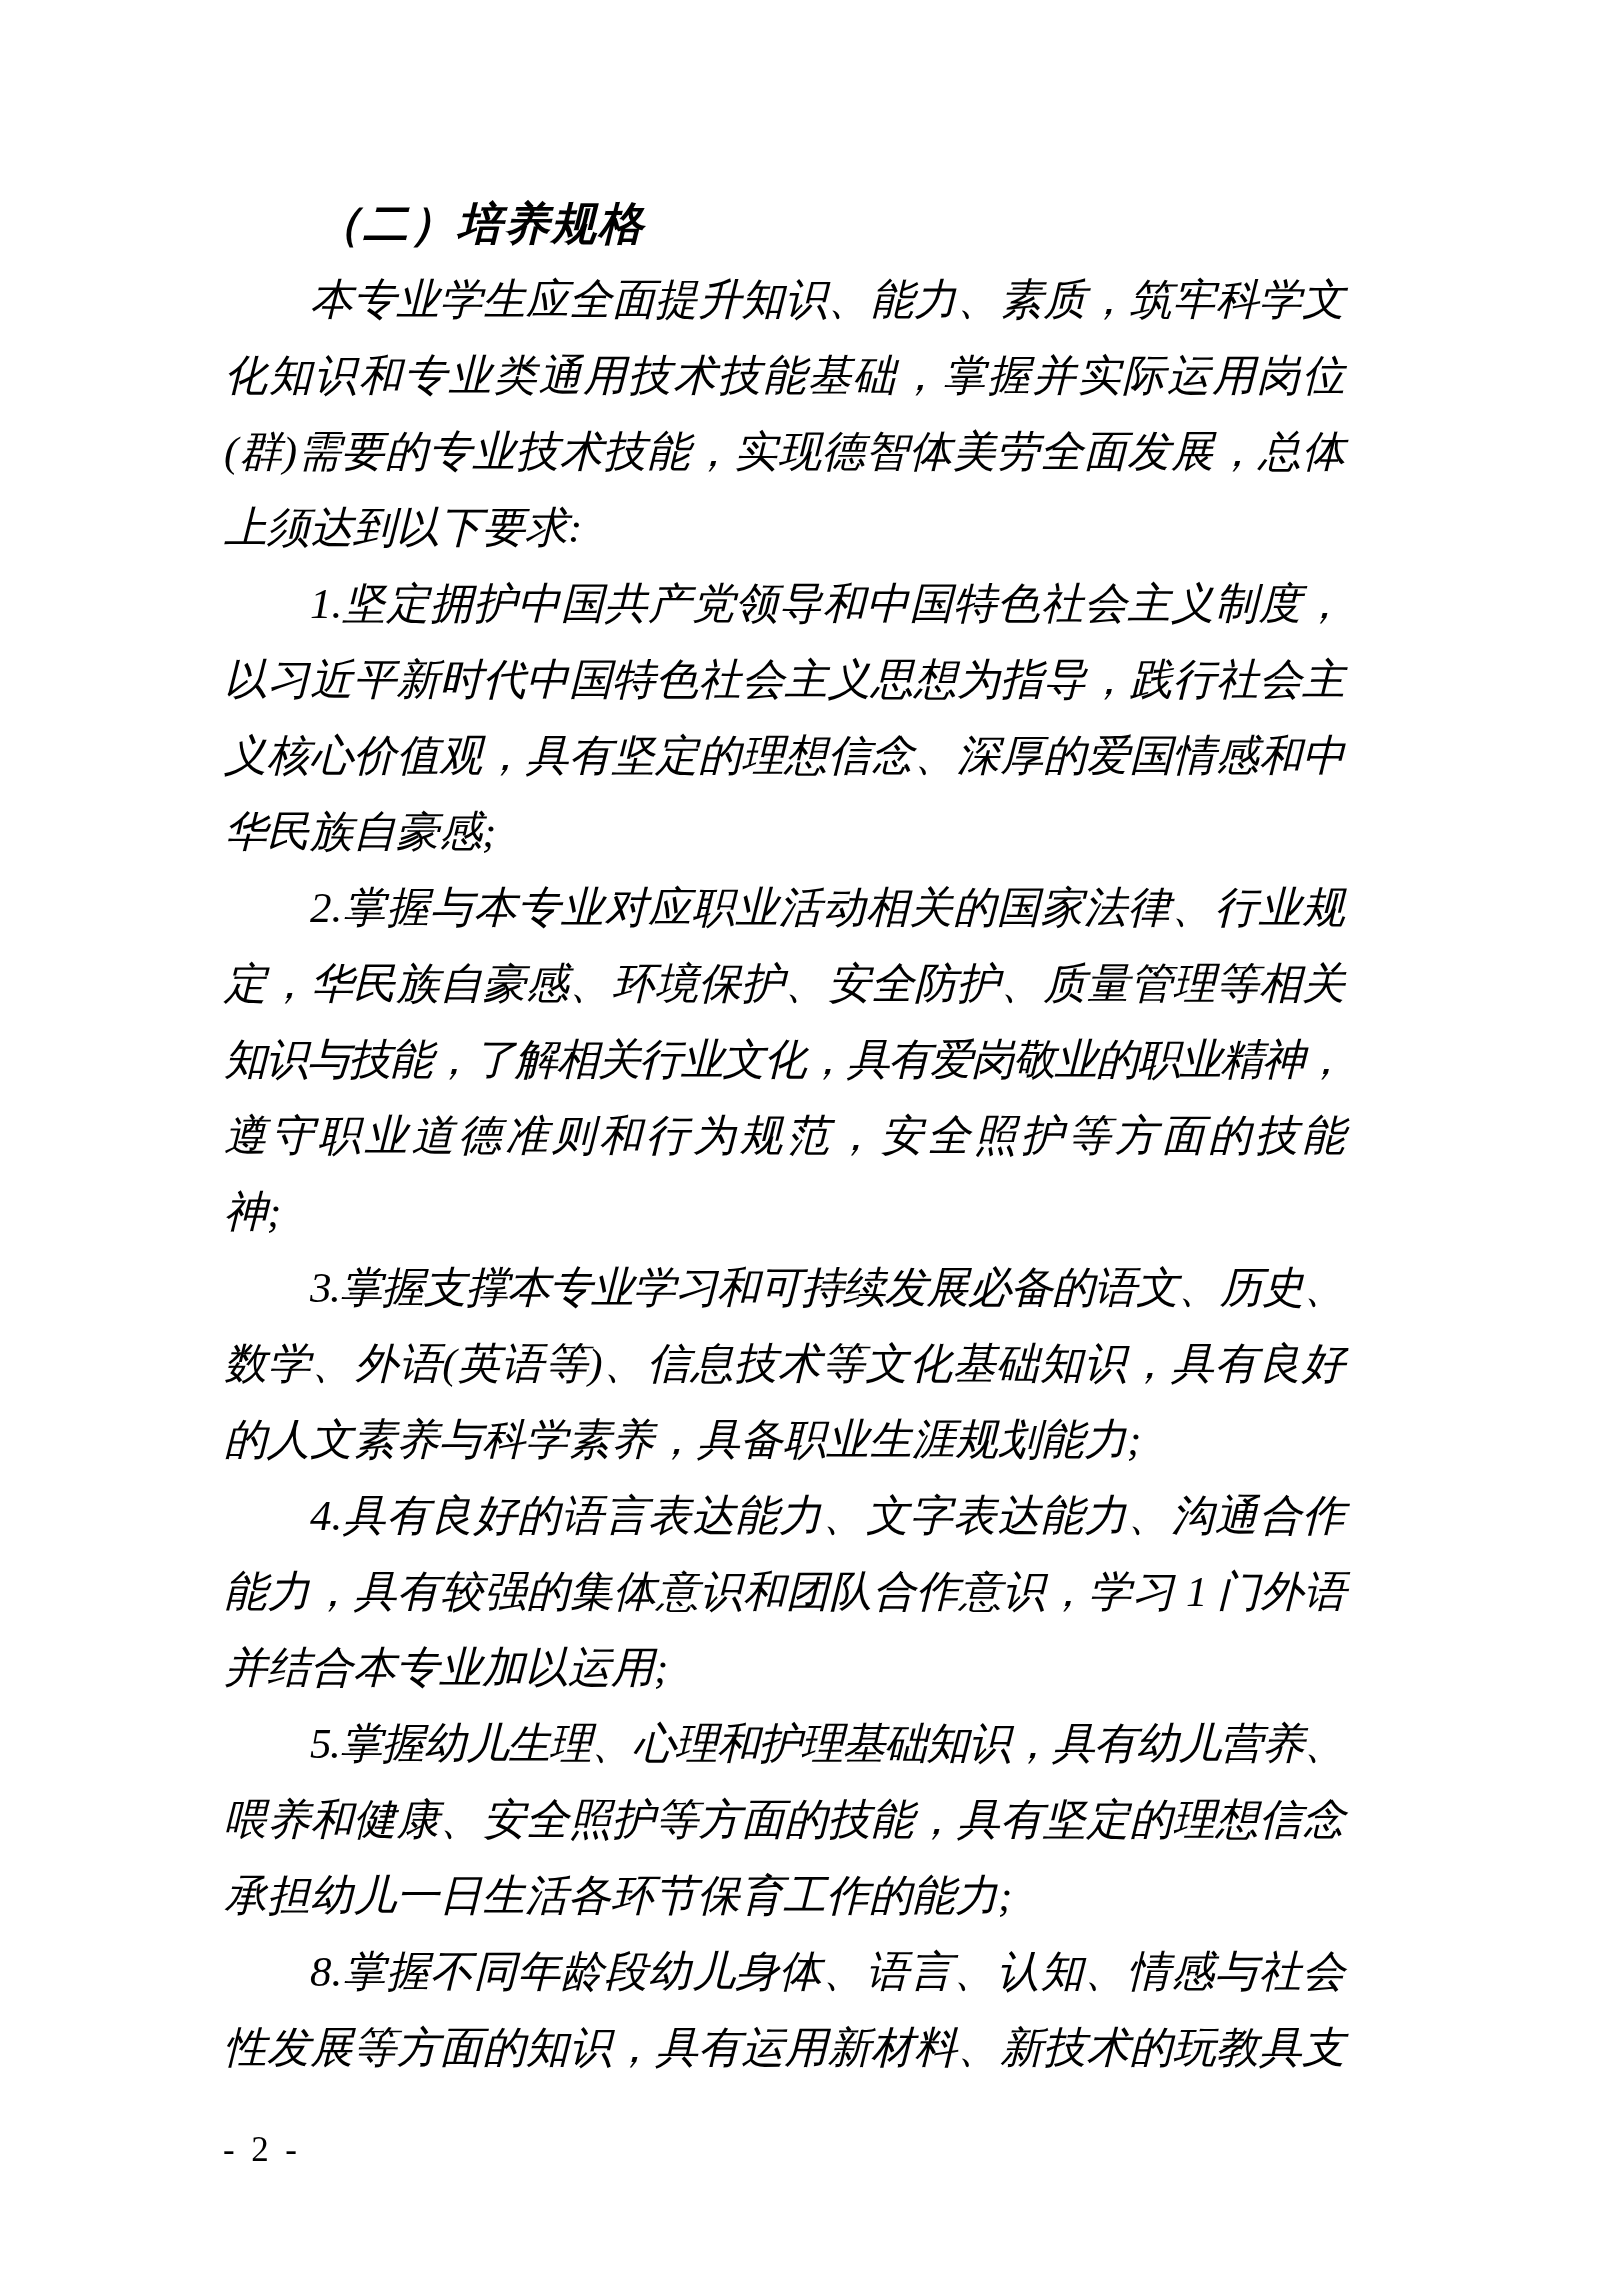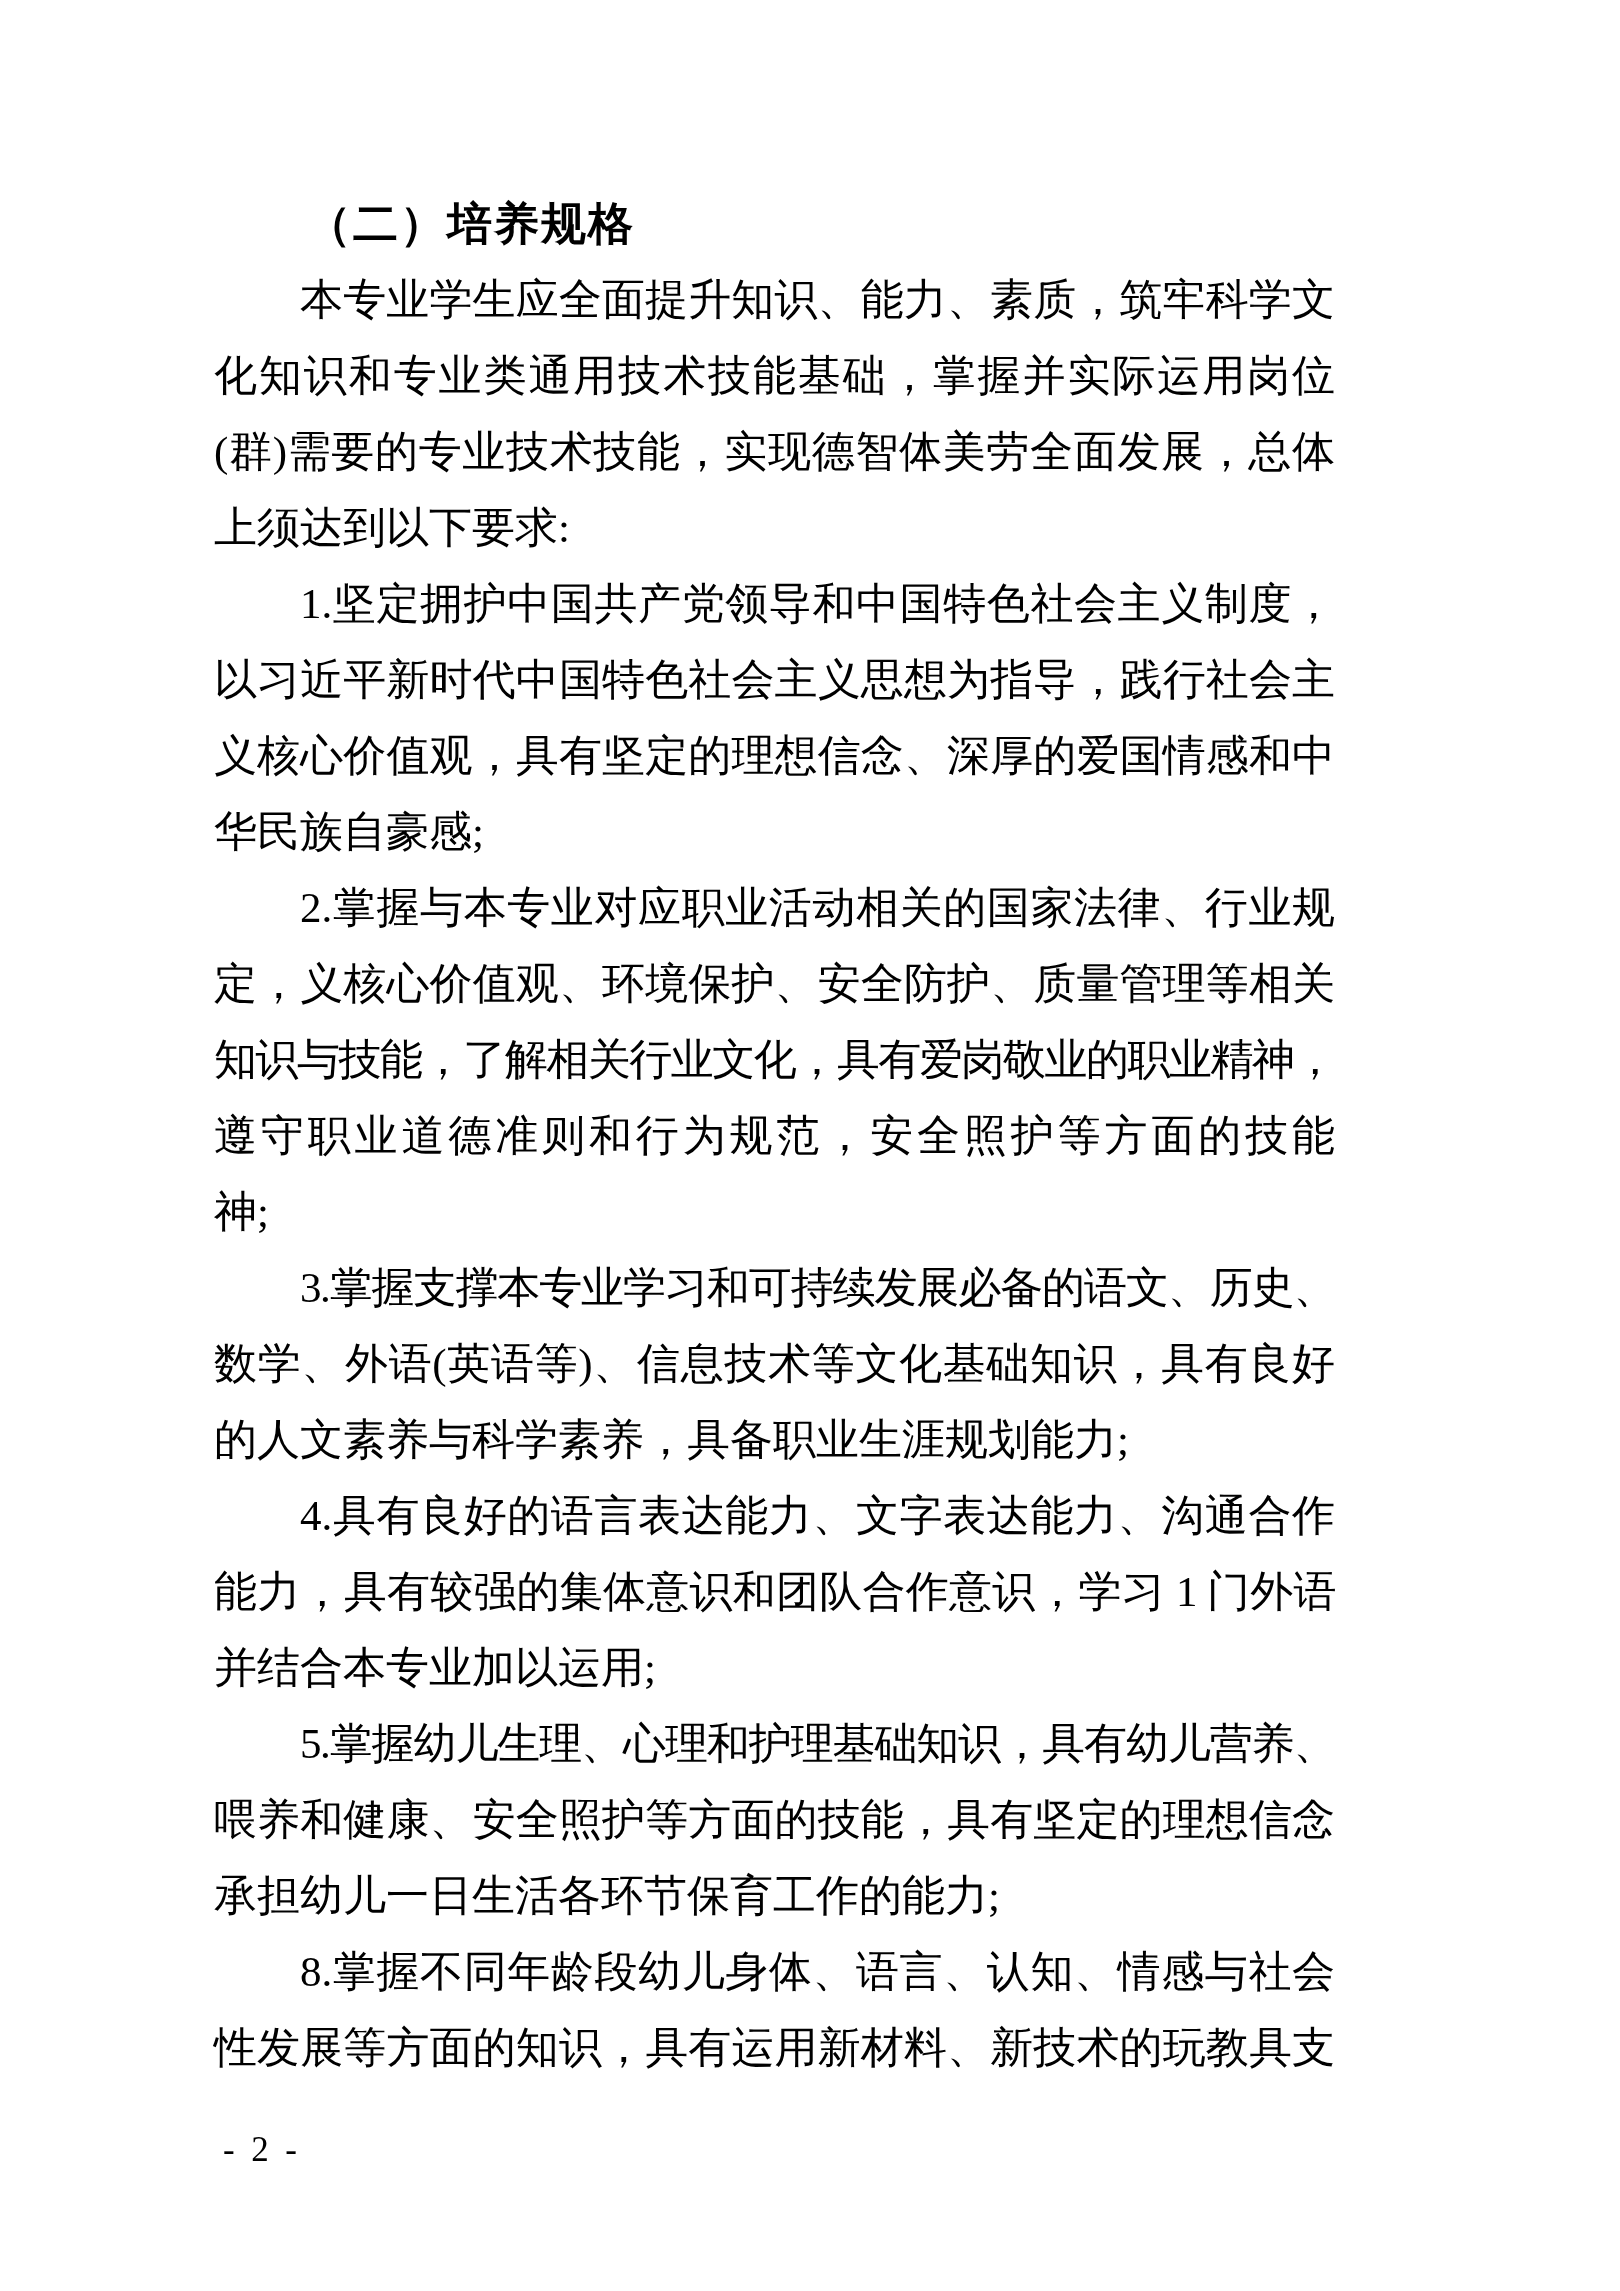--- a/index.html
+++ b/index.html
@@ -11,23 +11,24 @@
     position: relative;
     width: 1620px;
     height: 2292px;
     background: #ffffff;
     overflow: hidden;
     font-family: "Liberation Serif", "DejaVu Serif", serif;
     color: #000000;
   }
   .content {
     position: absolute;
-    left: 214px;
+    left: 224px;
     top: 186px;
     width: 1121px;
+    font-style: italic;
   }
   .heading {
     margin: 0;
     font-size: 45px;
     font-weight: 700;
     line-height: 76px;
     text-indent: 92px;
     letter-spacing: 2px;
     white-space: nowrap;
   }
@@ -65,21 +66,21 @@
     <h2 class="heading">（二）培养规格</h2>
     <div class="line indent">本专业学生应全面提升知识、能力、素质，筑牢科学文</div>
     <div class="line">化知识和专业类通用技术技能基础，掌握并实际运用岗位</div>
     <div class="line">(群)需要的专业技术技能，实现德智体美劳全面发展，总体</div>
     <div class="line end">上须达到以下要求:</div>
     <div class="line indent">1.坚定拥护中国共产党领导和中国特色社会主义制度，</div>
     <div class="line">以习近平新时代中国特色社会主义思想为指导，践行社会主</div>
     <div class="line">义核心价值观，具有坚定的理想信念、深厚的爱国情感和中</div>
     <div class="line end">华民族自豪感;</div>
     <div class="line indent">2.掌握与本专业对应职业活动相关的国家法律、行业规</div>
-    <div class="line">定，义核心价值观、环境保护、安全防护、质量管理等相关</div>
+    <div class="line">定，华民族自豪感、环境保护、安全防护、质量管理等相关</div>
     <div class="line tight">知识与技能，了解相关行业文化，具有爱岗敬业的职业精神，</div>
     <div class="line">遵守职业道德准则和行为规范，安全照护等方面的技能</div>
     <div class="line end">神;</div>
     <div class="line indent tight">3.掌握支撑本专业学习和可持续发展必备的语文、历史、</div>
     <div class="line">数学、外语(英语等)、信息技术等文化基础知识，具有良好</div>
     <div class="line end">的人文素养与科学素养，具备职业生涯规划能力;</div>
     <div class="line indent">4.具有良好的语言表达能力、文字表达能力、沟通合作</div>
     <div class="line tight">能力，具有较强的集体意识和团队合作意识，学习 1 门外语</div>
     <div class="line end">并结合本专业加以运用;</div>
     <div class="line indent tight">5.掌握幼儿生理、心理和护理基础知识，具有幼儿营养、</div>

